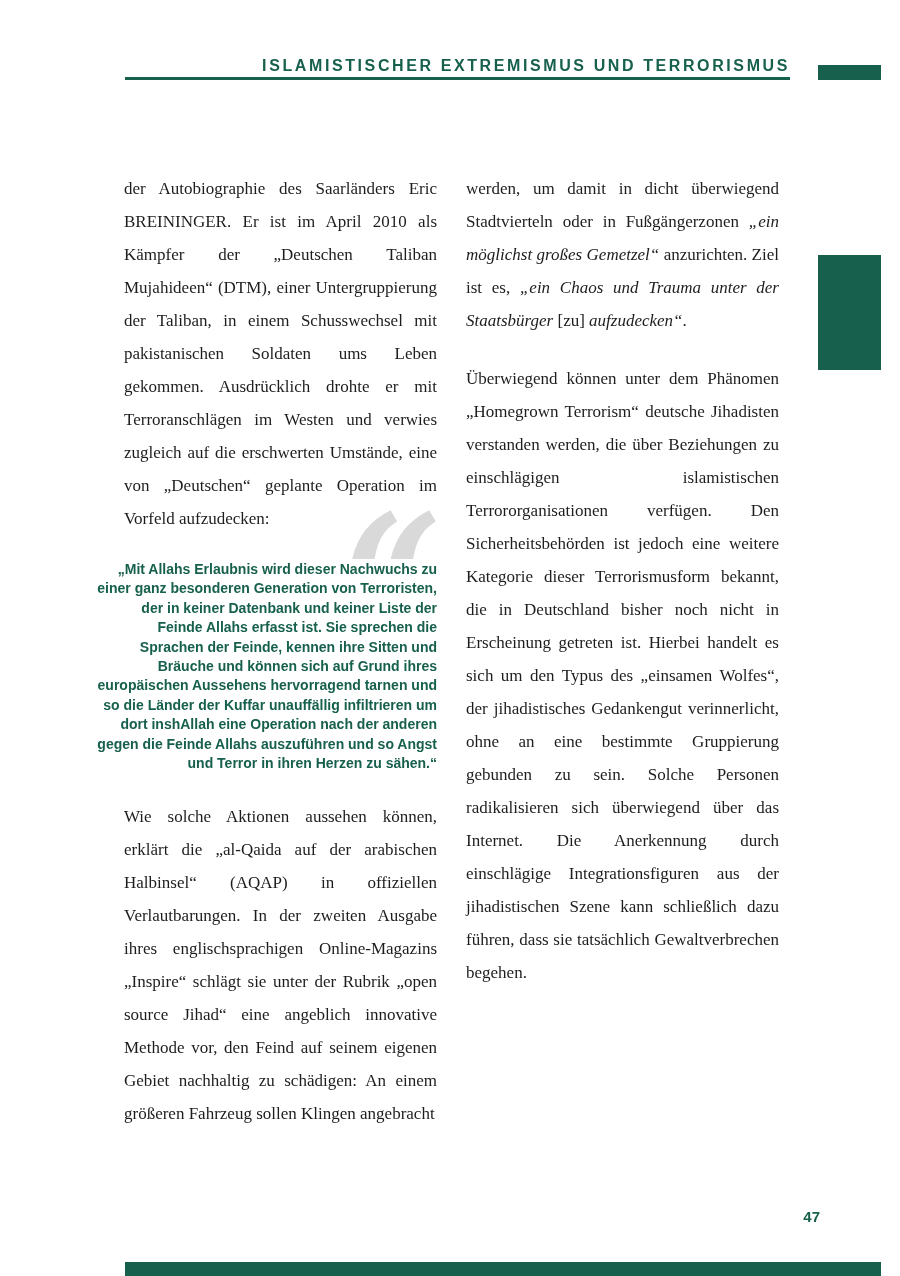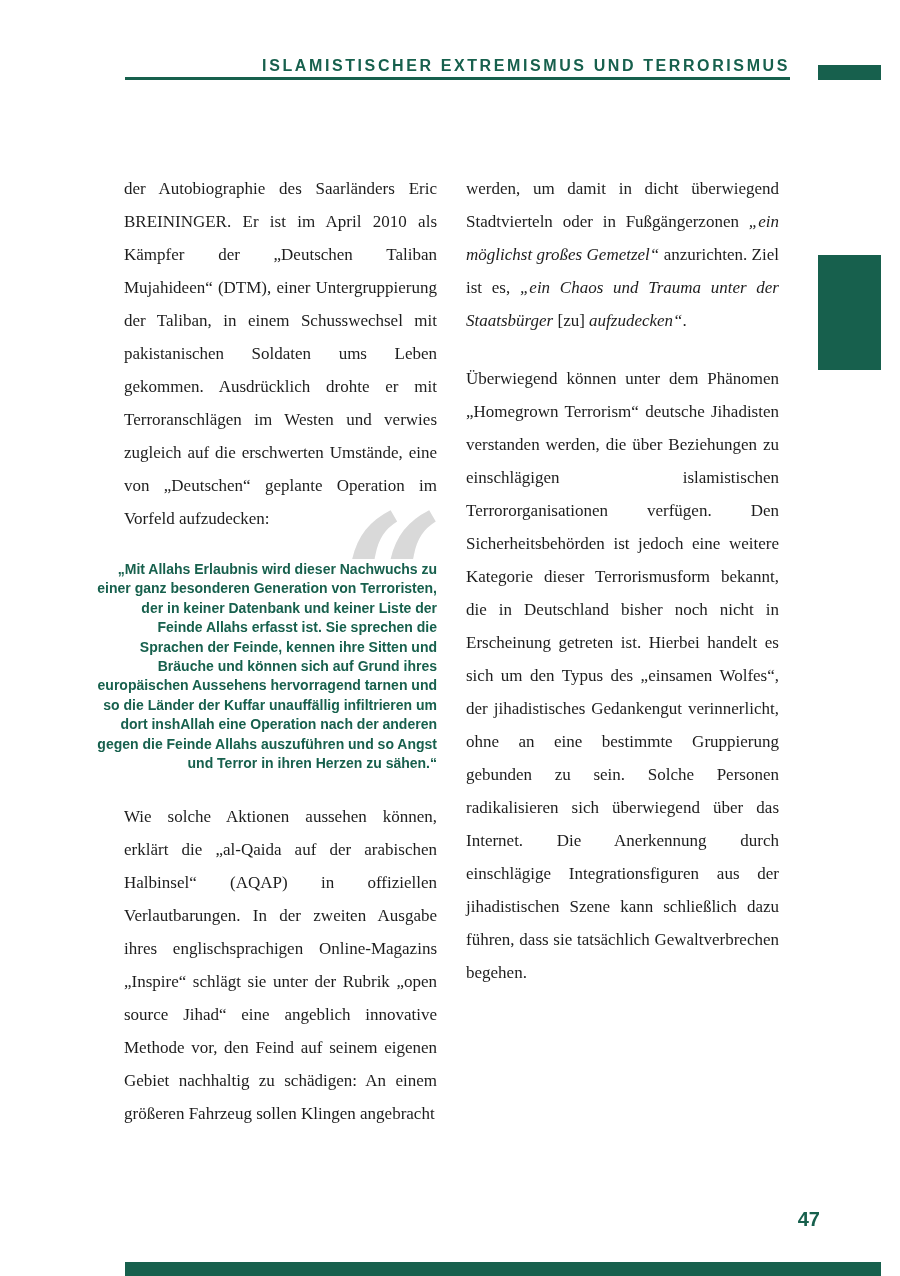--- a/index.html
+++ b/index.html
@@ -58,21 +58,21 @@
     background: #17604d;
   }
   .page-number {
     position: absolute;
     top: 1208px;
     left: 750px;
     width: 70px;
     text-align: right;
     font-family: "Liberation Sans", sans-serif;
     font-weight: bold;
-    font-size: 20px;
+    font-size: 15px;
     color: #17604d;
   }
   
   .col-left {
     position: absolute;
     left: 120px;
     top: 172px;
     width: 317px;
   }
   .col-right {

